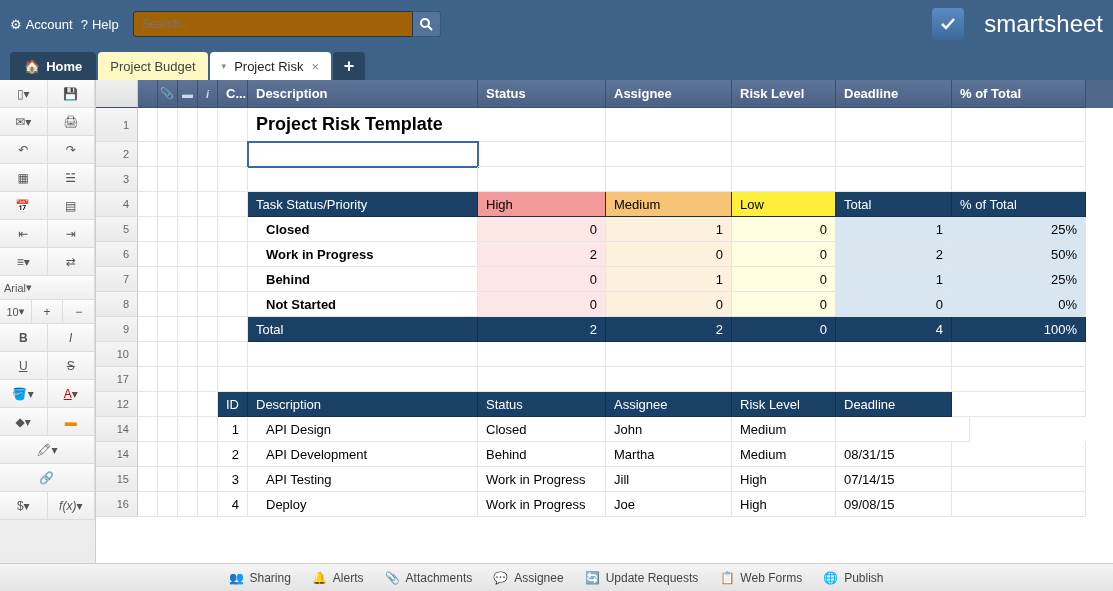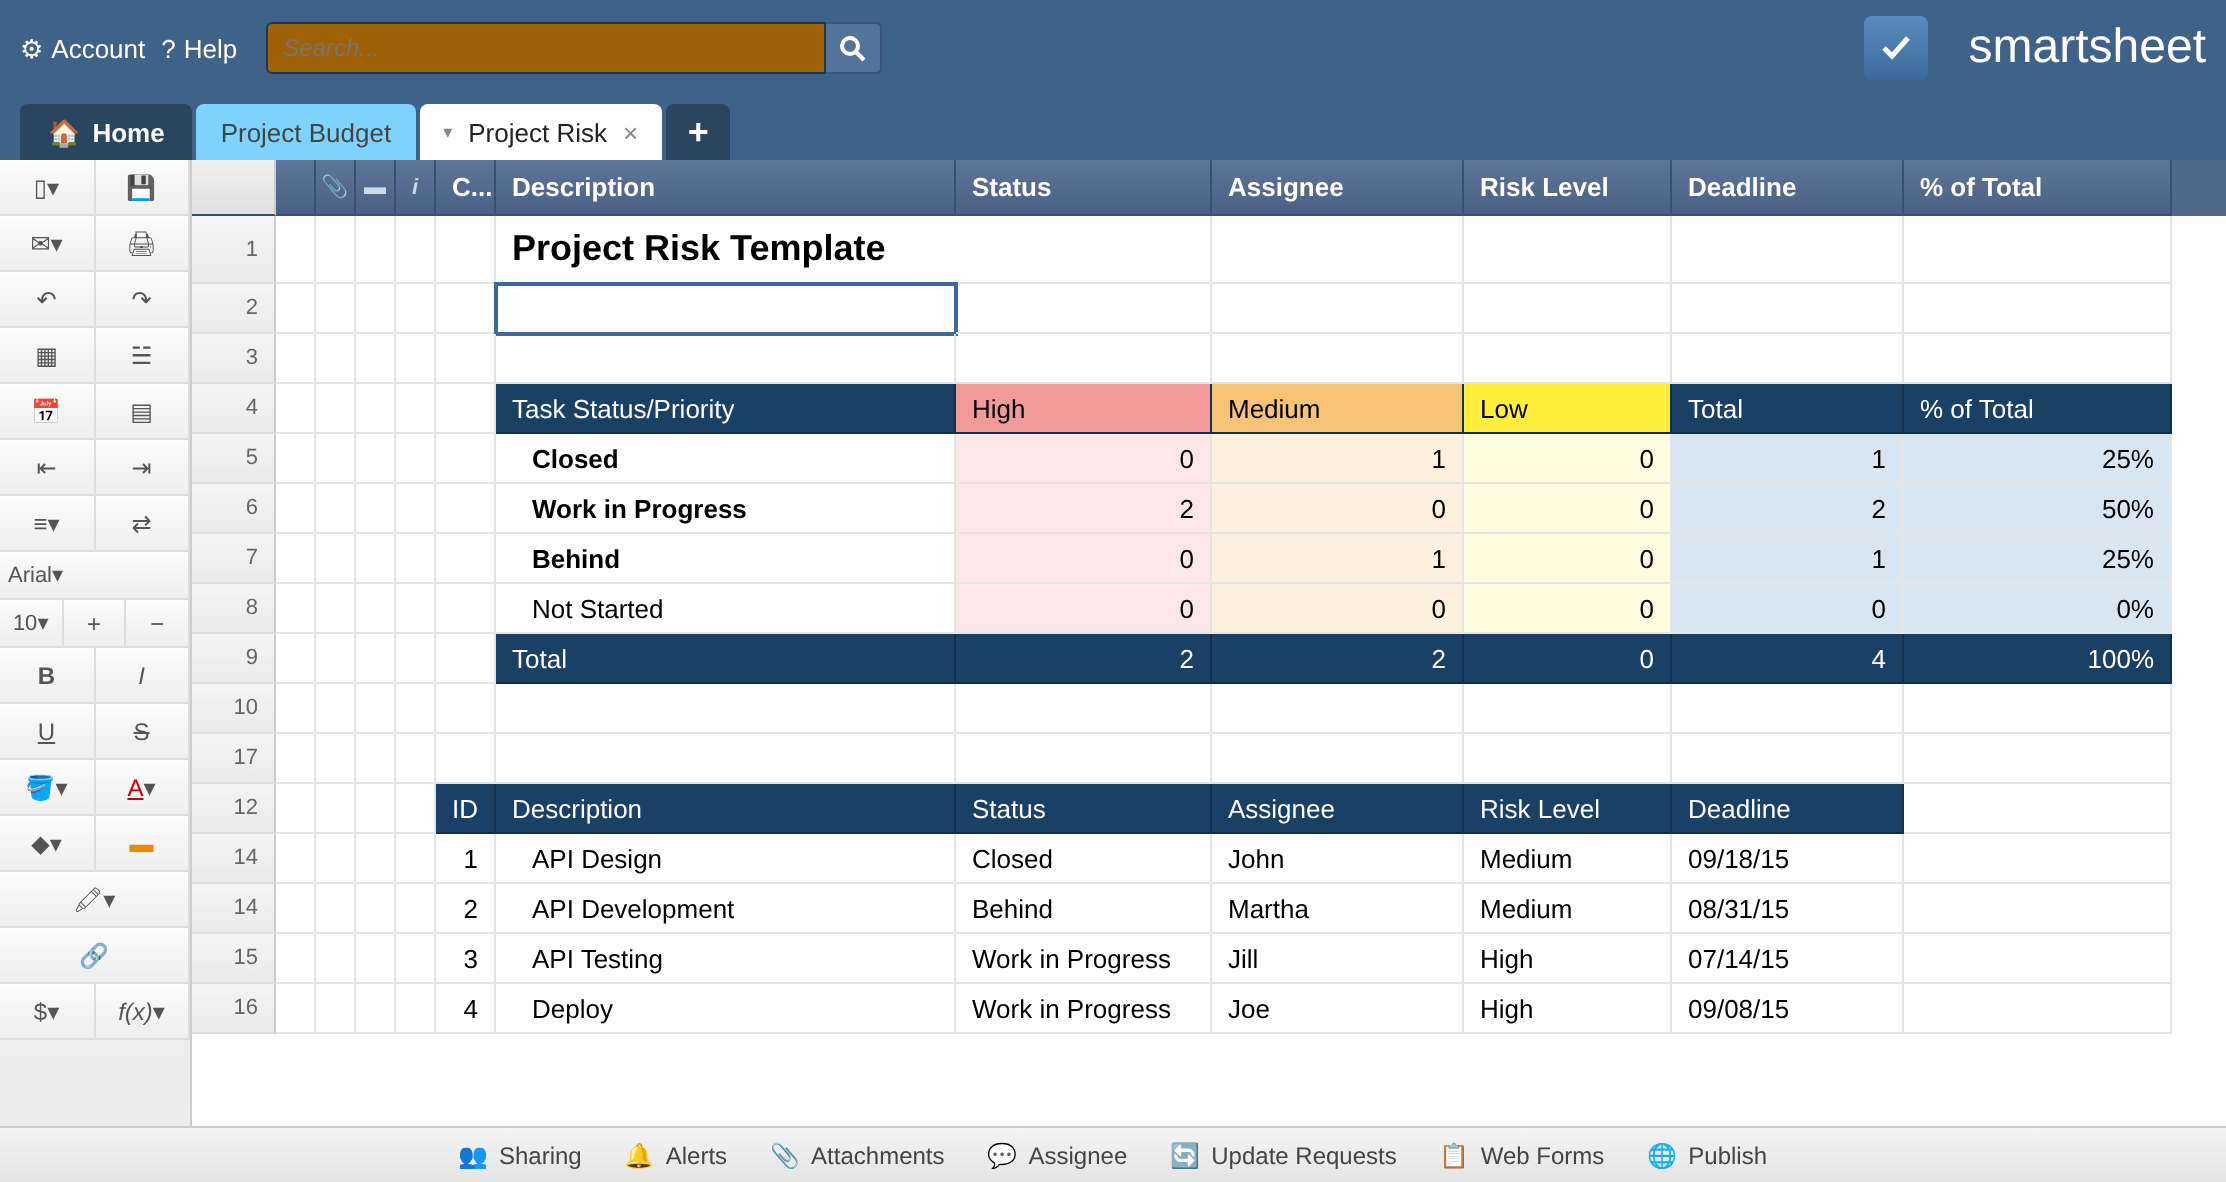--- a/index.html
+++ b/index.html
@@ -7,21 +7,21 @@
 .topbar{background:#3e6288;height:48px;display:flex;align-items:center;padding:0 10px;gap:8px}
 .topbar .link{color:#fff;font-size:13px;display:flex;align-items:center;gap:4px;cursor:pointer}
 .search-wrap{display:flex;align-items:center;margin-left:6px}
 .search-input{width:280px;height:26px;background:#a16207;border:1px solid #1f3850;border-radius:3px 0 0 3px;color:#ccc;padding:0 8px;font-size:12px;font-style:italic}
 .search-btn{width:28px;height:26px;background:#547399;border:1px solid #3a5578;border-left:none;border-radius:0 3px 3px 0;display:flex;align-items:center;justify-content:center;cursor:pointer}
 .logo{margin-left:auto;display:flex;align-items:center;gap:20px;color:#fff;font-size:24px;font-weight:300}
 .logo-mark{width:32px;height:32px;background:linear-gradient(#5a8bc0,#3d6a9a);border-radius:4px;display:flex;align-items:center;justify-content:center}
 .tabbar{background:#3e6288;height:32px;display:flex;align-items:flex-end;padding:0 10px;gap:2px}
 .home-btn{background:#2a4560;color:#fff;height:28px;padding:0 14px;border-radius:4px 4px 0 0;display:flex;align-items:center;gap:6px;font-size:13px;font-weight:bold;cursor:pointer}
 .tab{height:28px;padding:0 12px;border-radius:4px 4px 0 0;display:flex;align-items:center;gap:8px;font-size:13px;cursor:pointer}
-.tab.inactive{background:#7dd3fc;color:#444}
+.tab.inactive{background:#fef9c3;color:#444}
 .tab.active{background:#fff;color:#222}
 .tab .dd{font-size:9px;color:#888}
 .tab .close{font-size:13px;color:#888;cursor:pointer}
 .newtab{width:32px;height:28px;background:#2a4560;border-radius:4px 4px 0 0;display:flex;align-items:center;justify-content:center;color:#fff;font-size:18px;font-weight:bold;cursor:pointer}
 .workspace{flex:1;display:flex;background:#fff;overflow:hidden}
 .sidebar{width:96px;background:linear-gradient(#f8f8f8,#ececec);border-right:1px solid #ccc;display:flex;flex-direction:column}
 .sb-grid{display:grid;grid-template-columns:1fr 1fr}
 .sb-btn{height:28px;border:none;border-right:1px solid #ddd;border-bottom:1px solid #ddd;background:linear-gradient(#fcfcfc,#eee);cursor:pointer;display:flex;align-items:center;justify-content:center;font-size:12px;color:#555}
 .sb-btn.wide{grid-column:1/3}
 .sb-font{height:24px;font-size:11px;text-align:center;padding:0 4px}
@@ -263,21 +263,21 @@
           <div class="cell c-dead bg-lblue num">1</div>
           <div class="cell c-pct bg-lblue num">25%</div>
         </div>
         <div class="row">
           <div class="rn">8</div>
           <div class="cell ic-col"></div>
           <div class="cell ic-col"></div>
           <div class="cell ic-col"></div>
           <div class="cell ic-col"></div>
           <div class="cell c-chk"></div>
-          <div class="cell c-desc" style="font-weight:normal;padding-left:18px">Not Started</div>
+          <div class="cell c-desc" style="font-weight:bold;padding-left:18px">Not Started</div>
           <div class="cell c-stat bg-lred num">0</div>
           <div class="cell c-asn bg-lora num">0</div>
           <div class="cell c-risk bg-lyel num">0</div>
           <div class="cell c-dead bg-lblue num">0</div>
           <div class="cell c-pct bg-lblue num">0%</div>
         </div>
       </div>
     <div class="row">
       <div class="rn">9</div>
       <div class="cell ic-col"></div>
@@ -339,21 +339,20 @@
           <div class="rn">14</div>
           <div class="cell ic-col"></div>
           <div class="cell ic-col"></div>
           <div class="cell ic-col"></div>
           <div class="cell ic-col"></div>
           <div class="cell c-chk num">1</div>
           <div class="cell c-desc" style="padding-left:18px">API Design</div>
           <div class="cell c-stat">Closed</div>
           <div class="cell c-asn">John</div>
           <div class="cell c-risk">Medium</div>
-          <div class="cell c-dead">09/18/15</div>
           <div class="cell c-pct"></div>
         </div>
         <div class="row">
           <div class="rn">14</div>
           <div class="cell ic-col"></div>
           <div class="cell ic-col"></div>
           <div class="cell ic-col"></div>
           <div class="cell ic-col"></div>
           <div class="cell c-chk num">2</div>
           <div class="cell c-desc" style="padding-left:18px">API Development</div>

